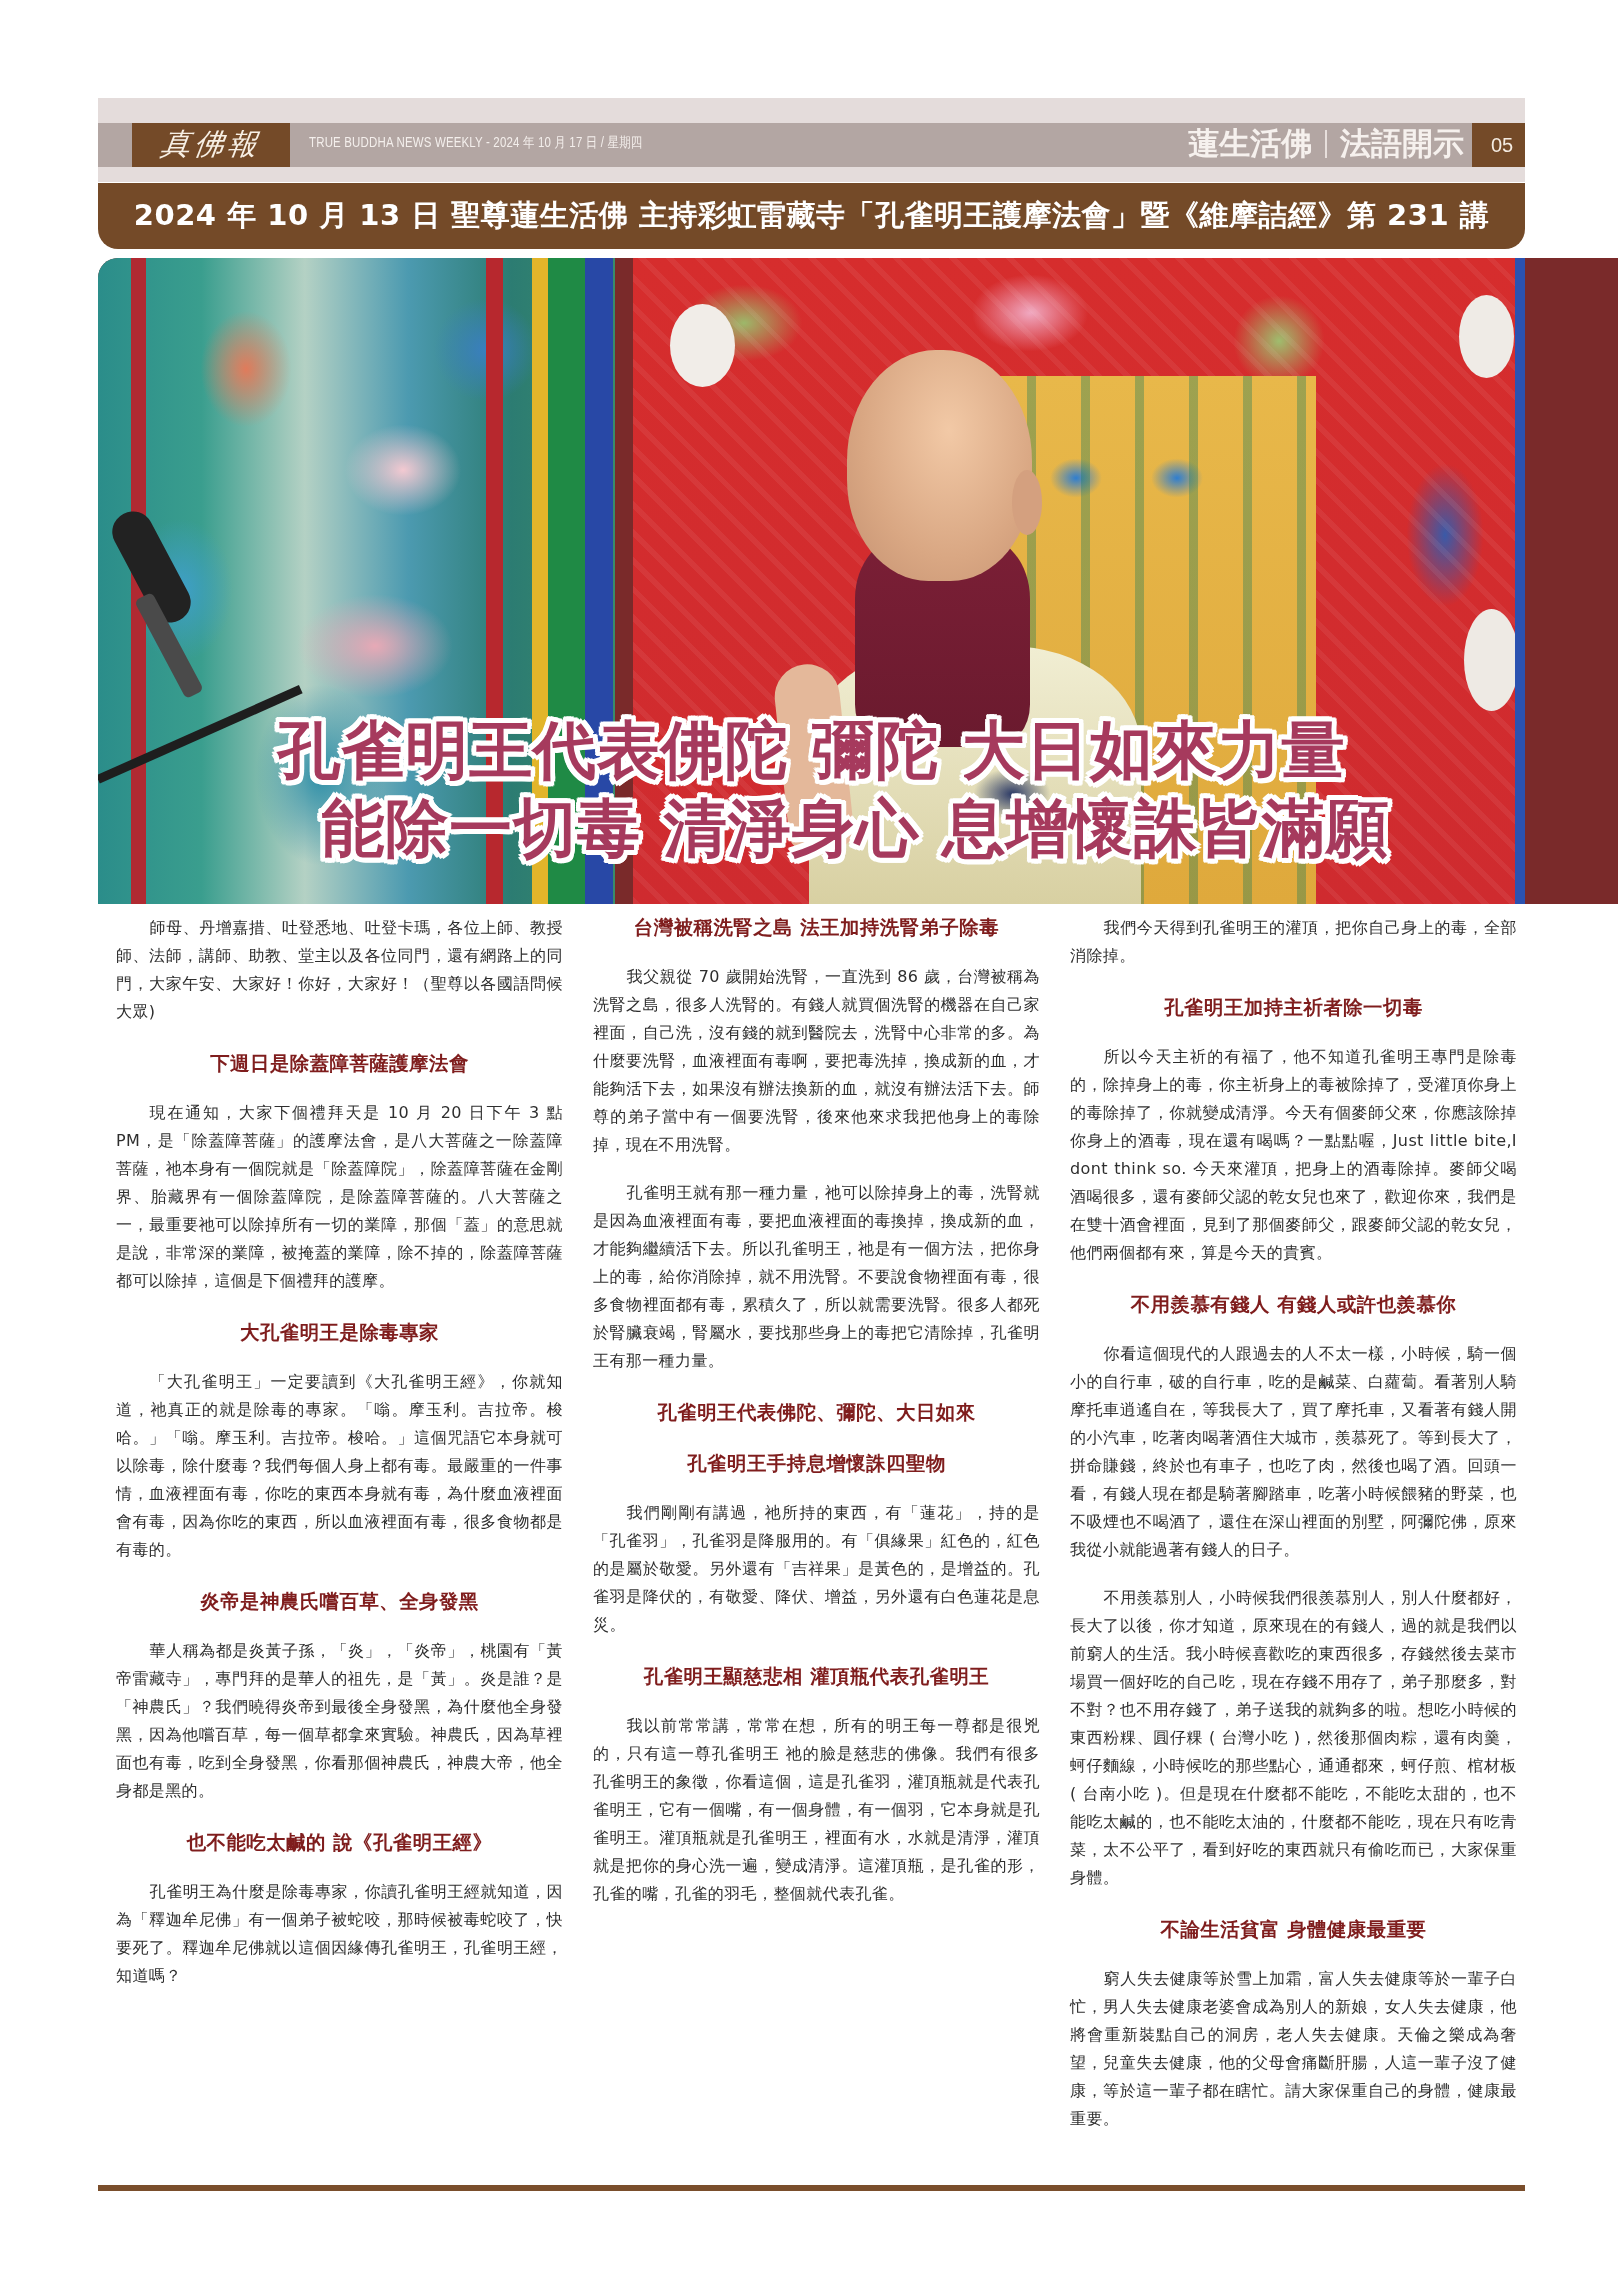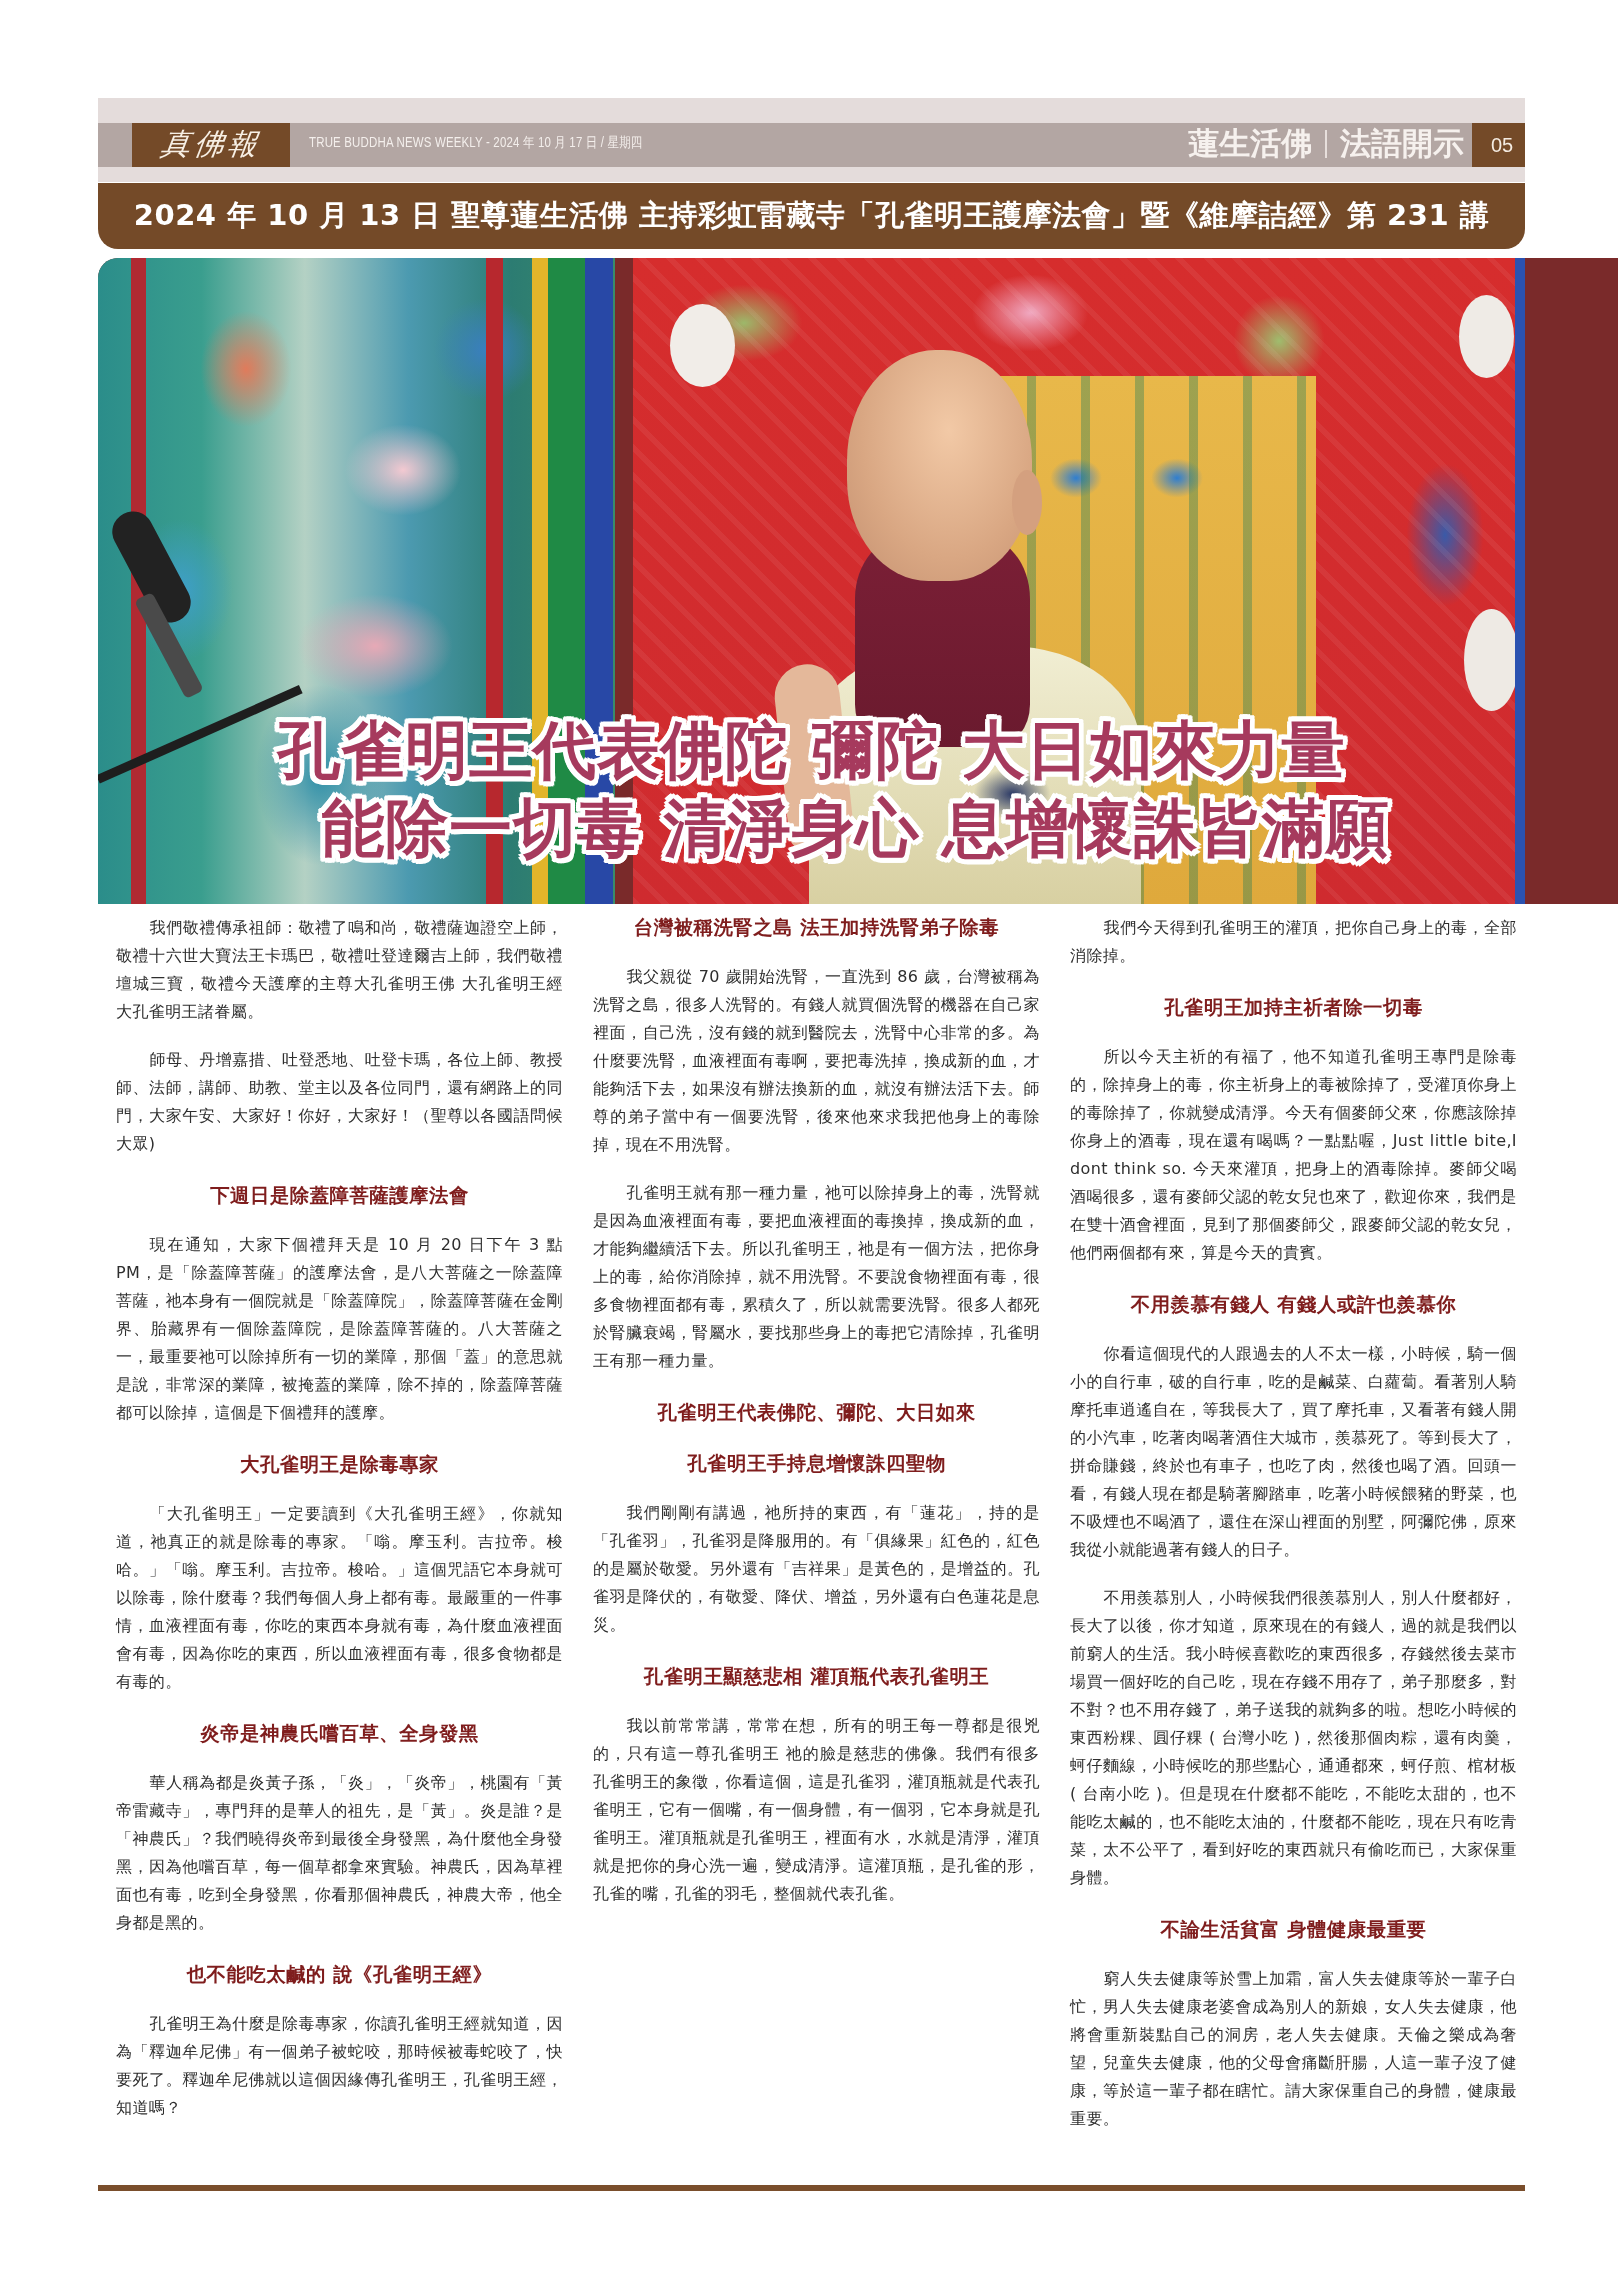--- a/index.html
+++ b/index.html
@@ -145,21 +145,20 @@
   <div class="figure-head"></div>
   <div class="figure-ear"></div>
   <div class="hands"></div>
 
   <div class="headline l1">孔雀明王代表佛陀 彌陀 大日如來力量</div>
   <div class="headline l2">能除一切毒 清淨身心 息增懷誅皆滿願</div>
 </div>
 
 <div class="columns">
   <div class="col c1">
-    <p class="para">我們敬禮傳承祖師：敬禮了鳴和尚，敬禮薩迦證空上師，敬禮十六世大寶法王卡瑪巴，敬禮吐登達爾吉上師，我們敬禮壇城三寶，敬禮今天護摩的主尊大孔雀明王佛 大孔雀明王經 大孔雀明王諸眷屬。</p>
     <p class="para">師母、丹增嘉措、吐登悉地、吐登卡瑪，各位上師、教授師、法師，講師、助教、堂主以及各位同門，還有網路上的同門，大家午安、大家好！你好，大家好！（聖尊以各國語問候大眾)</p>
     <div class="subhead">下週日是除蓋障菩薩護摩法會</div>
     <p class="para">現在通知，大家下個禮拜天是 10 月 20 日下午 3 點 PM，是「除蓋障菩薩」的護摩法會，是八大菩薩之一除蓋障菩薩，祂本身有一個院就是「除蓋障院」，除蓋障菩薩在金剛界、胎藏界有一個除蓋障院，是除蓋障菩薩的。八大菩薩之一，最重要祂可以除掉所有一切的業障，那個「蓋」的意思就是說，非常深的業障，被掩蓋的業障，除不掉的，除蓋障菩薩都可以除掉，這個是下個禮拜的護摩。</p>
     <div class="subhead">大孔雀明王是除毒專家</div>
     <p class="para">「大孔雀明王」一定要讀到《大孔雀明王經》，你就知道，祂真正的就是除毒的專家。「嗡。摩玉利。吉拉帝。梭哈。」「嗡。摩玉利。吉拉帝。梭哈。」這個咒語它本身就可以除毒，除什麼毒？我們每個人身上都有毒。最嚴重的一件事情，血液裡面有毒，你吃的東西本身就有毒，為什麼血液裡面會有毒，因為你吃的東西，所以血液裡面有毒，很多食物都是有毒的。</p>
     <div class="subhead">炎帝是神農氏嚐百草、全身發黑</div>
     <p class="para">華人稱為都是炎黃子孫，「炎」，「炎帝」，桃園有「黃帝雷藏寺」，專門拜的是華人的祖先，是「黃」。炎是誰？是「神農氏」？我們曉得炎帝到最後全身發黑，為什麼他全身發黑，因為他嚐百草，每一個草都拿來實驗。神農氏，因為草裡面也有毒，吃到全身發黑，你看那個神農氏，神農大帝，他全身都是黑的。</p>
     <div class="subhead">也不能吃太鹹的 說《孔雀明王經》</div>
     <p class="para">孔雀明王為什麼是除毒專家，你讀孔雀明王經就知道，因為「釋迦牟尼佛」有一個弟子被蛇咬，那時候被毒蛇咬了，快要死了。釋迦牟尼佛就以這個因緣傳孔雀明王，孔雀明王經，知道嗎？</p>
   </div>

